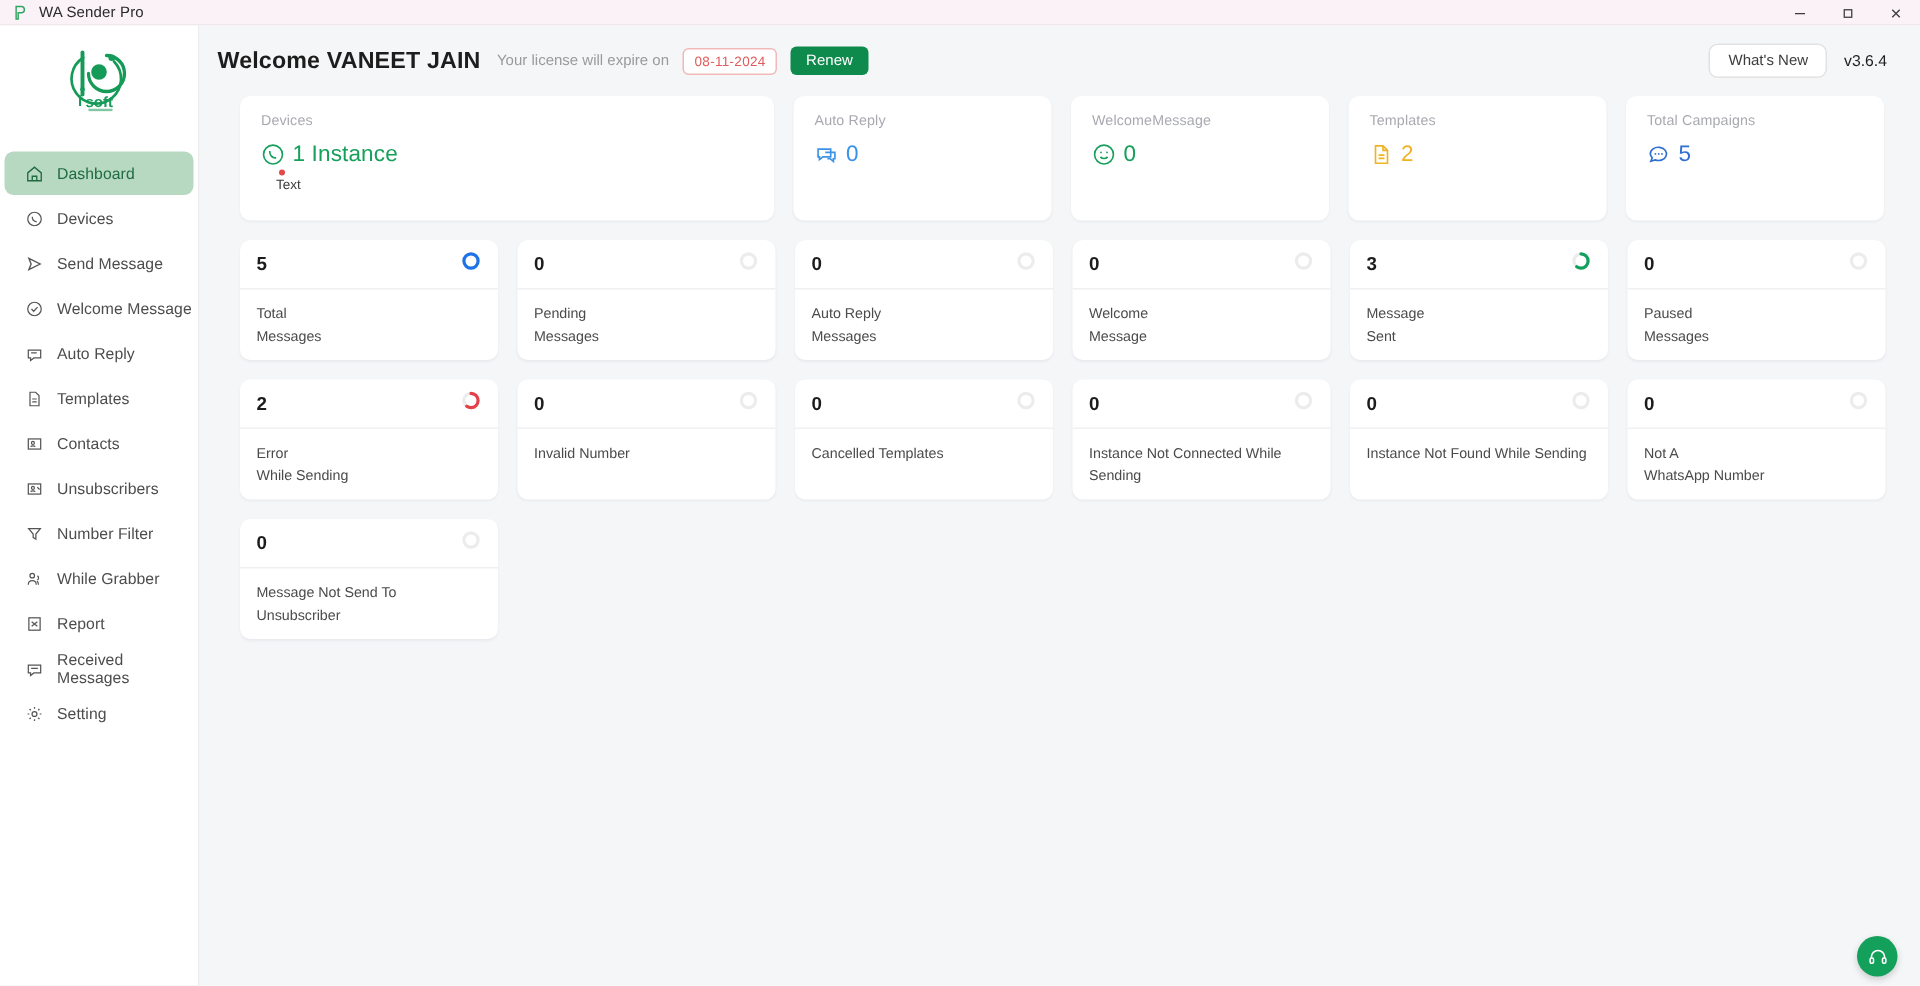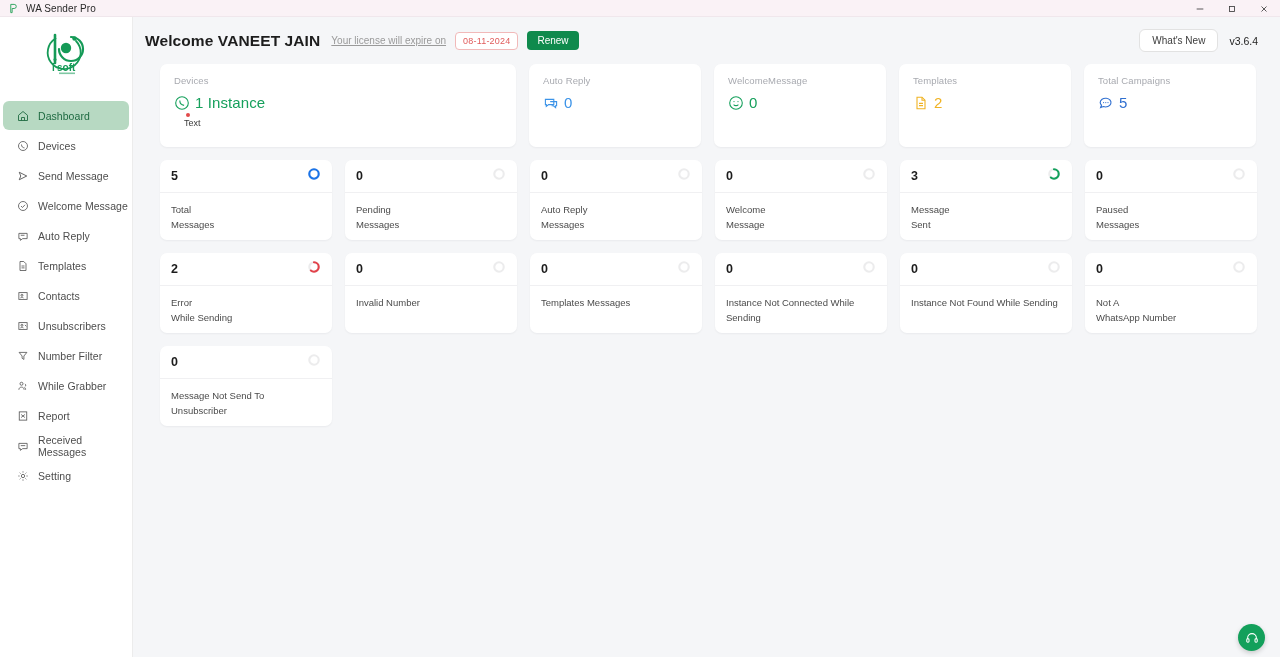--- a/index.html
+++ b/index.html
@@ -71,21 +71,21 @@
 
   
   #topbar{
     height:47px; background:#f5f6f8;
     display:flex; align-items:center; padding:0 22px 0 12px;
   }
   #welcome{
     font-size:15.5px; font-weight:bold; color:#1d1d1d; letter-spacing:.1px;
   }
   #license-text{
-    font-size:10px; color:#9a9a9a; margin-left:11px;text-decoration:underline;
+    font-size:10px; color:#9a9a9a; margin-left:11px;
   }
   #expiry-badge{
     margin-left:9px;
     border:1px solid #f1b9b9; color:#e05b5b; background:#fff;
     border-radius:4px; font-size:9px; padding:3px 7px 3px 7px;
     letter-spacing:.2px;
   }
   #renew-btn{
     margin-left:9px; background:#0f8a4d; color:#fff;
     border:none; border-radius:4px; font-size:10px;
@@ -536,21 +536,21 @@
               </div>
             </div>
             <div class="stat-card">
               <div class="stat-top">
                 <span class="stat-num">0</span>
                 <span><svg class="ring" viewBox="0 0 16 16">
                     <circle cx="8" cy="8" r="5.4" fill="none" stroke="#ececed" stroke-width="2.4"></circle>
                   </svg></span>
               </div>
               <div class="stat-body">
-                <div>Templates Messages</div>
+                <div>Cancelled Templates</div>
               </div>
             </div>
             <div class="stat-card">
               <div class="stat-top">
                 <span class="stat-num">0</span>
                 <span><svg class="ring" viewBox="0 0 16 16">
                     <circle cx="8" cy="8" r="5.4" fill="none" stroke="#ececed" stroke-width="2.4"></circle>
                   </svg></span>
               </div>
               <div class="stat-body">

